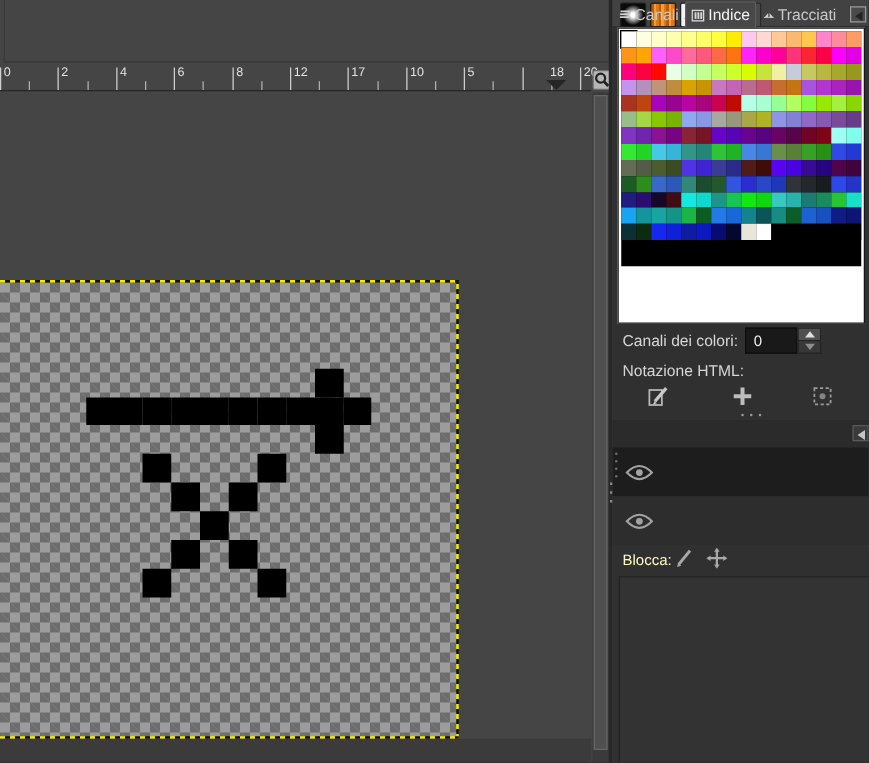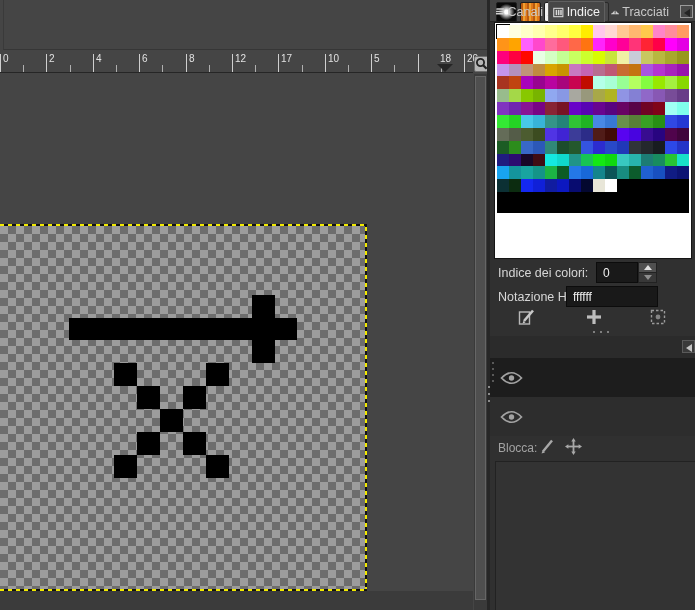--- a/index.html
+++ b/index.html
@@ -54,21 +54,21 @@
   #spin-up i{position:absolute;left:5px;top:2px;border-left:4px solid transparent;border-right:4px solid transparent;border-bottom:5px solid #e0e0e0;}
   #spin-down{left:638px;top:273px;width:19px;height:10px;background:#383838;border:1px solid #222;border-top:none;box-sizing:border-box;}
   #spin-down i{position:absolute;left:5px;top:2px;border-left:4px solid transparent;border-right:4px solid transparent;border-top:5px solid #8e8e8e;}
   .grip-dot{position:absolute;width:2px;height:2px;background:#9a9a9a;border-radius:50%;}
   
   #tabbar{left:490px;top:336px;width:205px;height:22px;background:#2b2b2b;}
   .dtab{position:absolute;top:1px;height:21px;display:flex;align-items:center;gap:3px;font-size:12.5px;color:#c8c8c8;padding:0 4px;box-sizing:border-box;}
   .dtab.active{background:#474747;border:1px solid #606060;border-bottom:none;color:#f2f2f2;border-radius:2px 2px 0 0;}
   
   .chrow{position:absolute;left:490px;width:205px;height:39px;}
-  #blocca-label{left:498px;top:441px;font-size:12px;color:#a3a3a3;}
+  #blocca-label{left:498px;top:441px;font-size:12px;color:#fef9c3;}
   #lower-inset{left:495px;top:461px;width:200px;height:149px;background:#333;border-top:1px solid #222;border-left:1px solid #222;box-sizing:border-box;}
 </style>
 </head>
 <body>
 
 <div id="screen">
 
   <div id="empty-top" class="abs"></div>
 
   <div id="ruler" class="abs">
@@ -373,31 +373,30 @@
       <div class="pcell" style="left: 96px; top: 154px; height: 13px; background: rgb(232, 230, 216);"></div>
       <div class="pcell" style="left: 108px; top: 154px; height: 13px; background: rgb(255, 255, 255);"></div>
       <div class="pcell" style="left: 120px; top: 154px; height: 13px; background: rgb(0, 0, 0);"></div>
       <div class="pcell" style="left: 132px; top: 154px; height: 13px; background: rgb(0, 0, 0);"></div>
       <div class="pcell" style="left: 144px; top: 154px; height: 13px; background: rgb(0, 0, 0);"></div>
       <div class="pcell" style="left: 156px; top: 154px; height: 13px; background: rgb(0, 0, 0);"></div>
       <div class="pcell" style="left: 168px; top: 154px; height: 13px; background: rgb(0, 0, 0);"></div>
       <div class="pcell" style="left: 180px; top: 154px; height: 13px; background: rgb(0, 0, 0);"></div>
     </div>
 
-  <div class="plabel" style="left:498px;top:266px;">Indice dei colori:</div>
+  <div class="plabel" style="left:498px;top:266px;">Canali dei colori:</div>
   <div class="entry" style="left:596px;top:262px;width:42px;height:21px;">0</div>
   <div id="spin-up" class="abs">
       <i></i>
     </div>
   <div id="spin-down" class="abs">
       <i></i>
     </div>
 
   <div class="plabel" style="left:498px;top:290px;">Notazione HTML:</div>
-  <div class="entry" style="left:566px;top:286px;width:92px;height:21px;">ffffff</div>
 
   <div class="abs" style="left:518px;top:308px;">
     <svg width="18" height="18" viewBox="0 0 18 18">
       <rect x="1.5" y="4" width="10" height="12" fill="none" stroke="#b8b8b8" stroke-width="1.4"></rect>
       <line x1="6" y1="13" x2="15" y2="2.5" stroke="#c8c8c8" stroke-width="2.6"></line>
       <polygon points="4.5,15.5 7.5,14.5 5.5,12.8" fill="#c8c8c8"></polygon>
     </svg>
   </div>
   <div class="abs" style="left:586px;top:309px;">
     <svg width="16" height="16" viewBox="0 0 16 16">

